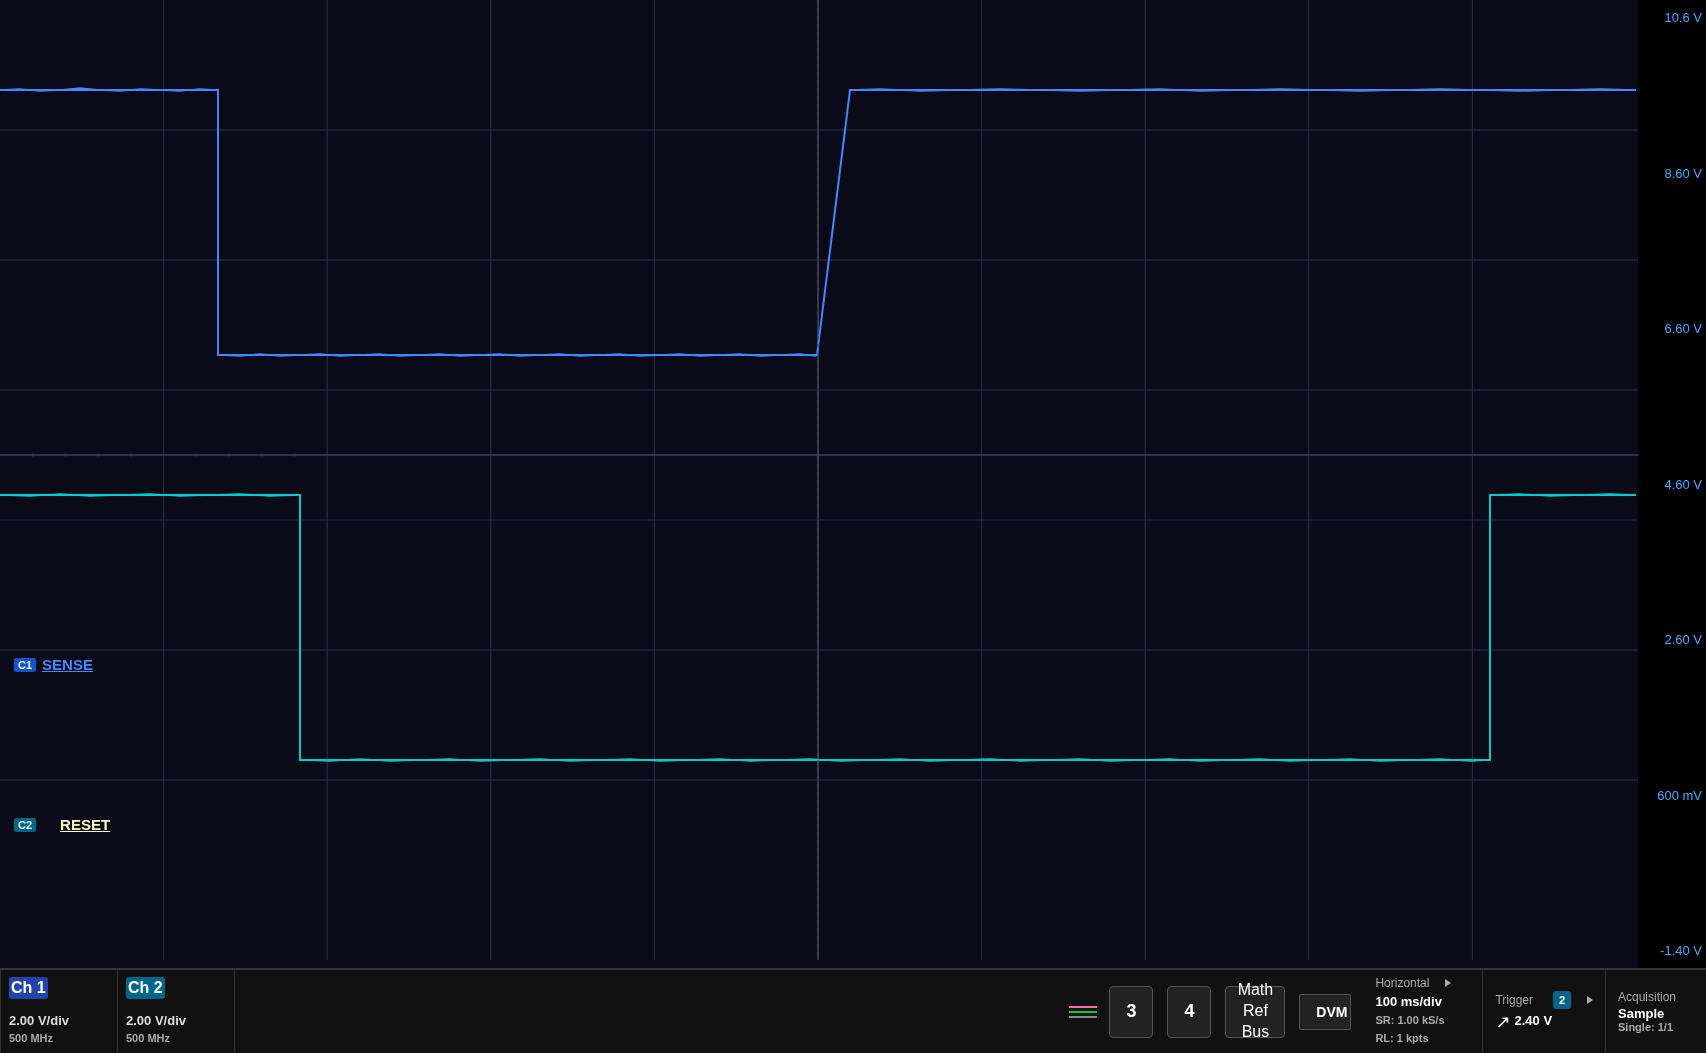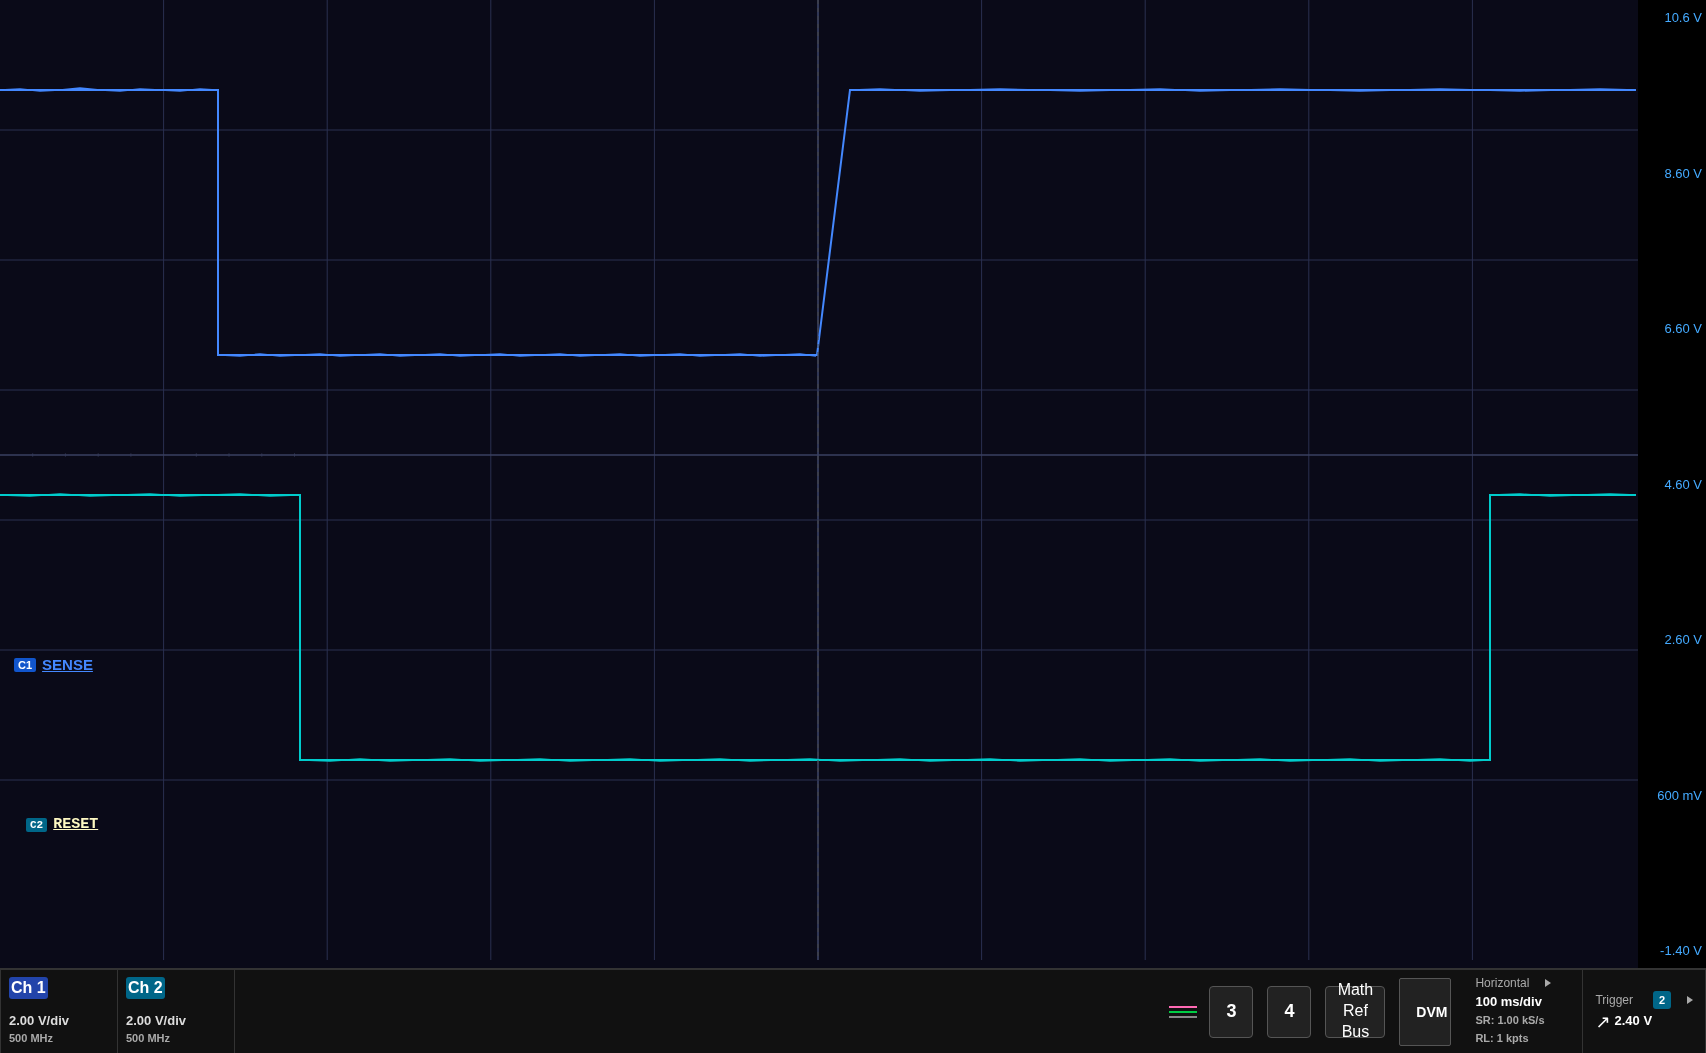--- a/index.html
+++ b/index.html
@@ -198,21 +198,21 @@
       color: #fff;
       font-size: 11px;
       cursor: pointer;
       margin: 0 4px;
       line-height: 1.3;
       text-align: center;
     }
 
     .dvm-btn {
       width: 52px;
-      height: 68px;
+      height: 36px;
       background: #222;
       border: 1px solid #555;
       border-radius: 2px;
       color: #fff;
       font-size: 14px;
       font-weight: bold;
       display: flex;
       align-items: center;
       justify-content: center;
       margin: 0 4px;
@@ -369,21 +369,21 @@
         <polyline points="1492,495 1520,494 1550,496 1580,495 1610,494 1636,495" fill="none" stroke="#00cccc" stroke-width="1.5"></polyline>
 
         <line x1="818" y1="0" x2="818" y2="960" stroke="#444" stroke-width="1" stroke-dasharray="4,4"></line>
       </svg>
 
       <div id="ch1-label" style="position:absolute; bottom: 295px; left: 14px; display:flex; align-items:center; gap:6px;">
         <span class="ch-badge">C1</span>
         <span class="ch-name ch1-name">SENSE</span>
       </div>
 
-      <div id="ch2-label" style="position:absolute; bottom: 135px; left: 26px; display:flex; align-items:center; gap:6px;font-family:Liberation Mono, monospace;">
+      <div id="ch2-label" style="position:absolute; bottom: 135px; left: 14px; display:flex; align-items:center; gap:24px;">
         <span class="ch-badge ch2-badge">C2</span>
         <span class="ch-name ch2-name">RESET</span>
       </div>
 
     </div>
 
     <div id="y-axis-labels">
       <span class="y-label">10.6 V</span>
       <span class="y-label">8.60 V</span>
       <span class="y-label">6.60 V</span>
@@ -450,16 +450,21 @@
         <span>Trigger</span>
         <span class="trigger-badge">2</span>
         <span class="info-block-arrow"></span>
       </div>
       <div style="display:flex;align-items:center;gap:4px;">
         <span style="font-size:18px;color:#fff;">↗</span>
         <span class="info-block-value">2.40 V</span>
       </div>
     </div>
 
+    <div class="acq-block">
+      <div class="acq-title">Acquisition</div>
+      <div class="acq-value">Sample</div>
+      <div class="acq-value" style="font-size:11px;color:#aaa;">Single: 1/1</div>
+    </div>
 
   </div>
 
 </div>
 
 </body></html>

